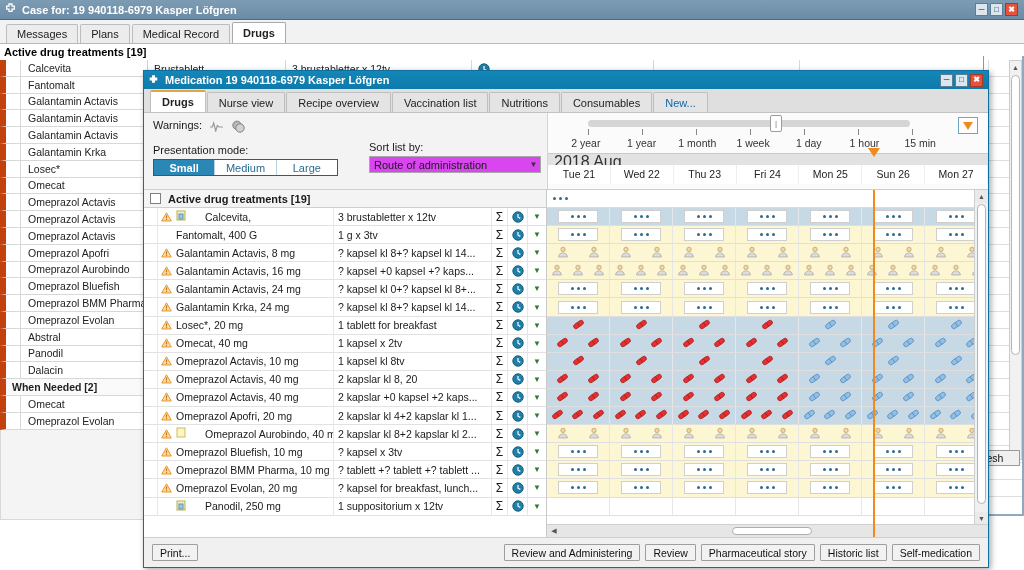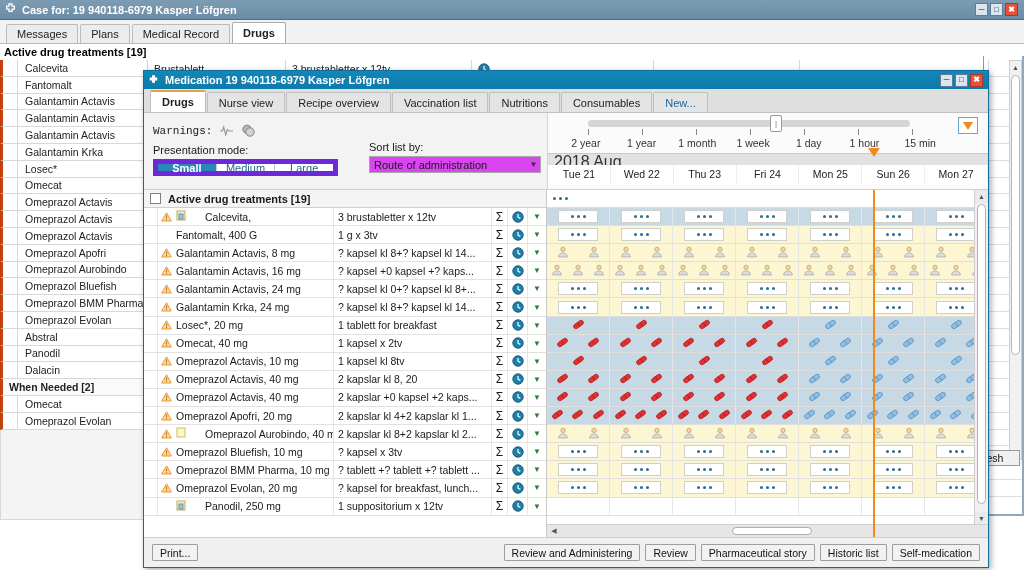--- a/index.html
+++ b/index.html
@@ -47,21 +47,21 @@
   }
   .bg-tab.active { background:#ffffff; font-weight:bold; height:21px; border-color:#aaa;}
 
   .bg-section-title{
     position:absolute; left:4px; top:46px; font-weight:bold; font-size:11px; color:#000;
   }
 
   .bg-list { position:absolute; left:0; top:60px; width:148px; height:430px; }
   .bg-li {
     height:16.8px; display:flex; align-items:center;
-    border-bottom:1px solid #d8d8d8; border-left:3px solid #c2410c; border-right:1px solid #cfcfcf;
+    border-bottom:1px solid #d8d8d8; border-left:6px solid #c2410c; border-right:1px solid #cfcfcf;
     background:#fff; font-size:10.5px; padding-left:22px; color:#222;
     position:relative;
   }
   .bg-li::before{
     content:""; position:absolute; left:0; top:0; bottom:0; width:14px;
     border-right:1px solid #d8d8d8; background:#fff;
   }
   .bg-li.group { font-weight:bold; padding-left:6px; background:#fafafa;}
   .bg-li.group::before{display:none;}
   .bg-list-tail{
@@ -131,24 +131,24 @@
   .m-tab.active{background:#fff;height:22px;font-weight:bold;border-color:#e0a44a #bfbfbf #fff;border-top:2px solid #e8a33d;}
   .m-tab.link{color:#1166a8;background:#e4e4e4;}
 
   .m-body{ flex:1; display:flex; flex-direction:column; background:#f3f3f3; min-height:0;}
 
   .m-toolbar{
     flex:none; height:77px; display:flex; background:#f3f3f3;
     border-bottom:1px solid #cfcfcf;
   }
   .tb-left{ width:403px; flex:none; padding:6px 0 0 9px; position:relative;}
-  .warn-row{ display:flex; align-items:flex-end; height:18px; font-size:11px;font-family:Liberation Mono, monospace;}
+  .warn-row{ display:flex; align-items:flex-start; height:18px; font-size:11px;}
   .warn-ico{ display:inline-flex; width:16px;height:14px; margin-left:6px; align-items:center;justify-content:center;}
   .pm-label{ margin-top:7px; font-size:11px;}
-  .seg{ display:flex; margin-top:3px; width:185px; height:17px; border:5px solid #6d28d9;}
+  .seg{ display:flex; margin-top:3px; width:185px; height:17px; border:1px solid #6d28d9;}
   .seg div{
     flex:1; display:flex;align-items:center;justify-content:center;
     font-size:11px;background:#fff;color:#2a6b8f;border-right:1px solid #b9cfdd; cursor:pointer;
   }
   .seg div:last-child{border-right:none;}
   .seg div.on{ background:#2b87b5; color:#fff; font-weight:bold;}
   .sort-wrap{ position:absolute; left:225px; top:28px; width:172px;}
   .sort-lab{ font-size:11px;}
   .sel{
     margin-top:3px; height:17px; border:1px solid #a8a8a8; background:#d946ef;

